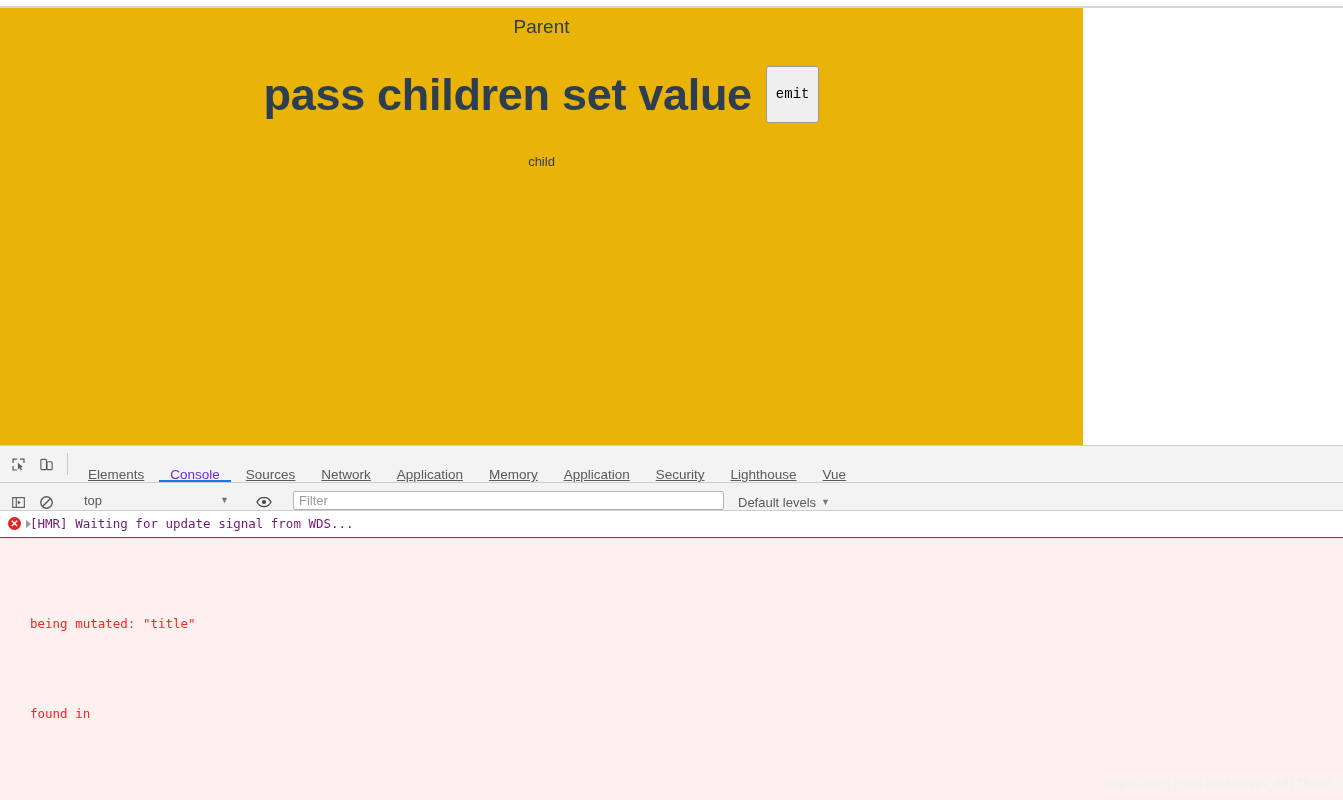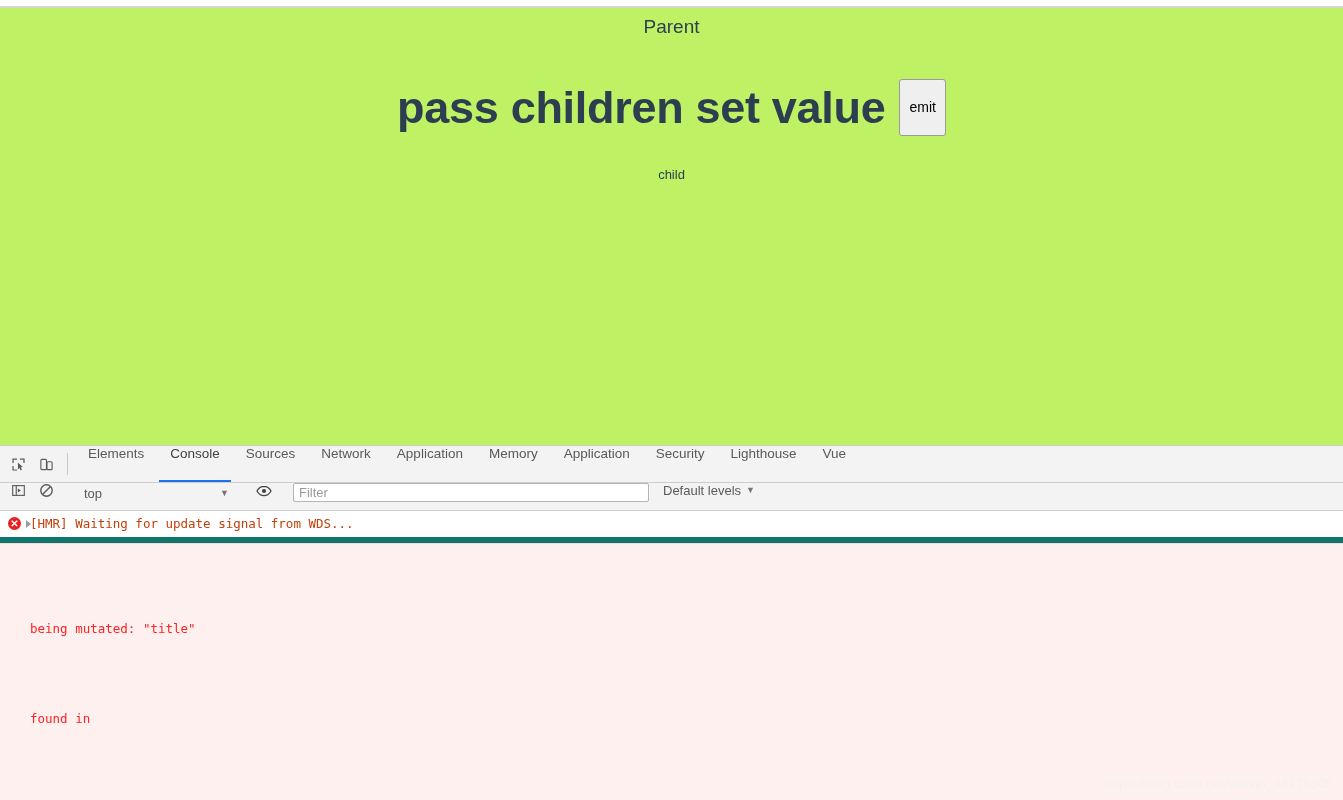--- a/index.html
+++ b/index.html
@@ -23,52 +23,52 @@
     width: 1343px;
     height: 2px;
     background: #d6d6d6;
   }
 
   
   .app-viewport {
     position: absolute;
     top: 8px;
     left: 0;
-    width: 1343px;
+    width: 1083px;
     height: 437px;
-    background: #bef264;
+    background: #eab308;
     overflow: hidden;
   }
   .app-inner {
     text-align: center;
     color: #2c3e50;
   }
   .parent-label {
     margin-top: 6px;
     font-size: 19px;
     line-height: 26px;
     color: #2c3e50;
     font-weight: 400;
   }
   .headline-row {
-    margin-top: 39px;
+    margin-top: 26px;
     display: flex;
     align-items: center;
     justify-content: center;
     gap: 14px;
   }
   .headline {
     font-size: 45px;
     font-weight: bold;
     color: #2c3e50;
     letter-spacing: -0.3px;
     line-height: 52px;
   }
   .emit-button {
-    font-family: Liberation Sans, sans-serif;
+    font-family: Liberation Mono, monospace;
     font-size: 14px;
     color: #000000;
     background: #efefef;
     border: 1px solid #9a9a9a;
     border-radius: 3px;
     padding: 19px 9px;
     cursor: pointer;
     line-height: 17px;
   }
   .child-label {
@@ -107,48 +107,49 @@
     justify-content: center;
     cursor: pointer;
   }
   .dt-sep {
     width: 1px;
     background: #c9c9c9;
     margin: 7px 7px;
   }
   .dt-tab {
     display: flex;
-    align-items: flex-start;
+    align-items: flex-end;
     padding: 0 13px;
     font-size: 13.5px;
     color: #5a5a5a;
     cursor: pointer;
     position: relative;
     white-space: nowrap;
+    text-decoration: underline;
   }
   .dt-tab.active {
-    color: #404040;
+    color: #6d28d9;
   }
   .dt-tab.active::after {
     content: "";
     position: absolute;
     left: 2px;
     right: 2px;
     bottom: 0;
     height: 2px;
     background: #1a73e8;
   }
 
   
   .dt-filterbar {
     height: 28px;
     background: #f3f3f3;
     border-bottom: 1px solid #cdcdcd;
     display: flex;
-    align-items: flex-start;
+    align-items: flex-end;
     padding-left: 4px;
     box-sizing: border-box;
   }
   .ctx-select {
     display: flex;
     align-items: center;
     justify-content: space-between;
     width: 160px;
     height: 20px;
     padding: 0 6px 0 9px;
@@ -156,21 +157,21 @@
     color: #5a5a5a;
     cursor: pointer;
     box-sizing: border-box;
   }
   .caret {
     font-size: 9px;
     color: #777;
     line-height: 1;
   }
   .filter-input {
-    width: 356px;
+    width: 431px;
     height: 19px;
     border: 1px solid #b5b5b5;
     border-radius: 2px;
     background: #ffffff;
     font-family: "Liberation Sans", sans-serif;
     font-size: 13px;
     color: #333;
     padding: 0 5px;
     box-sizing: border-box;
     outline: none;
@@ -192,22 +193,22 @@
     height: 289px;
     overflow: hidden;
     background: #ffffff;
     font-family: "DejaVu Sans Mono", monospace;
     font-size: 12.5px;
   }
   .msg {
     position: relative;
     padding: 3px 0 3px 30px;
     line-height: 18px;
-    border-bottom: 6px solid #0f766e;
-    color: #c2410c;
+    border-bottom: 1px solid #0f766e;
+    color: #701a75;
     white-space: nowrap;
   }
   .msg-log { padding-top: 4px; padding-bottom: 4px; }
 
   .msg-error {
     background: #fff0f0;
     border-top: 1px solid #ffd6d6;
     border-bottom: 1px solid #ffd6d6;
     color: #ff2222;
     padding: 4px 0 4px 30px;

